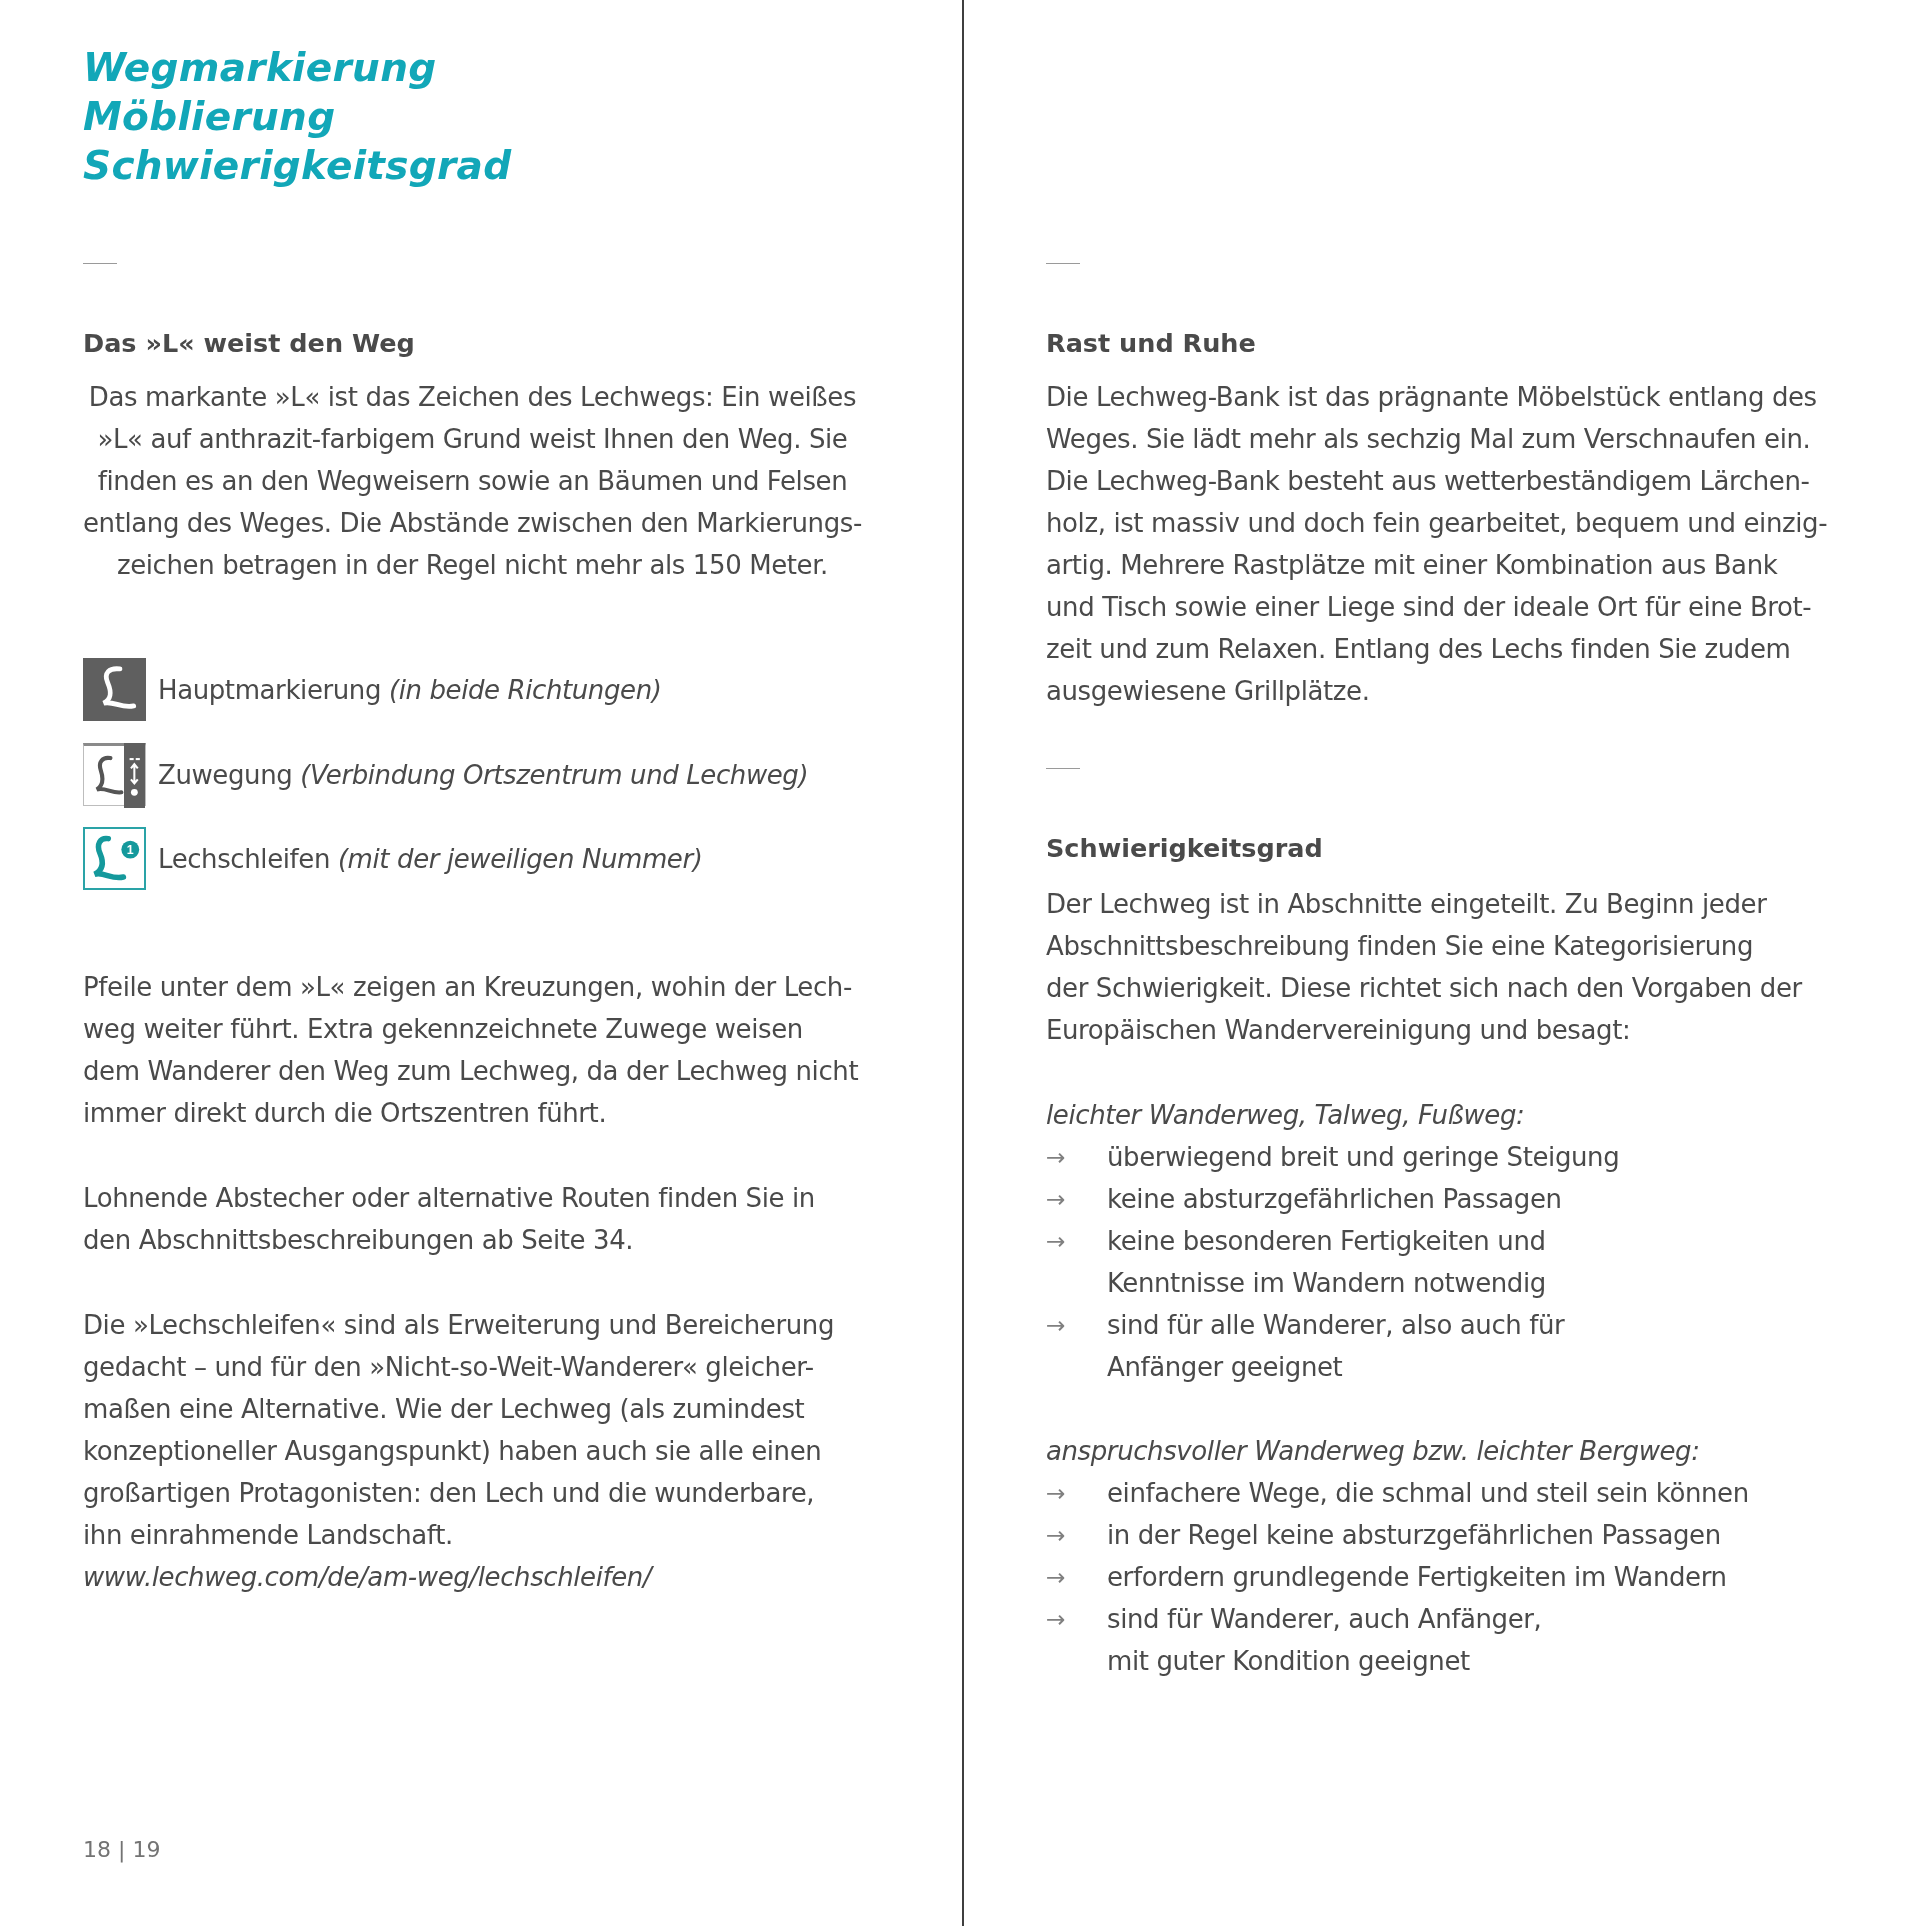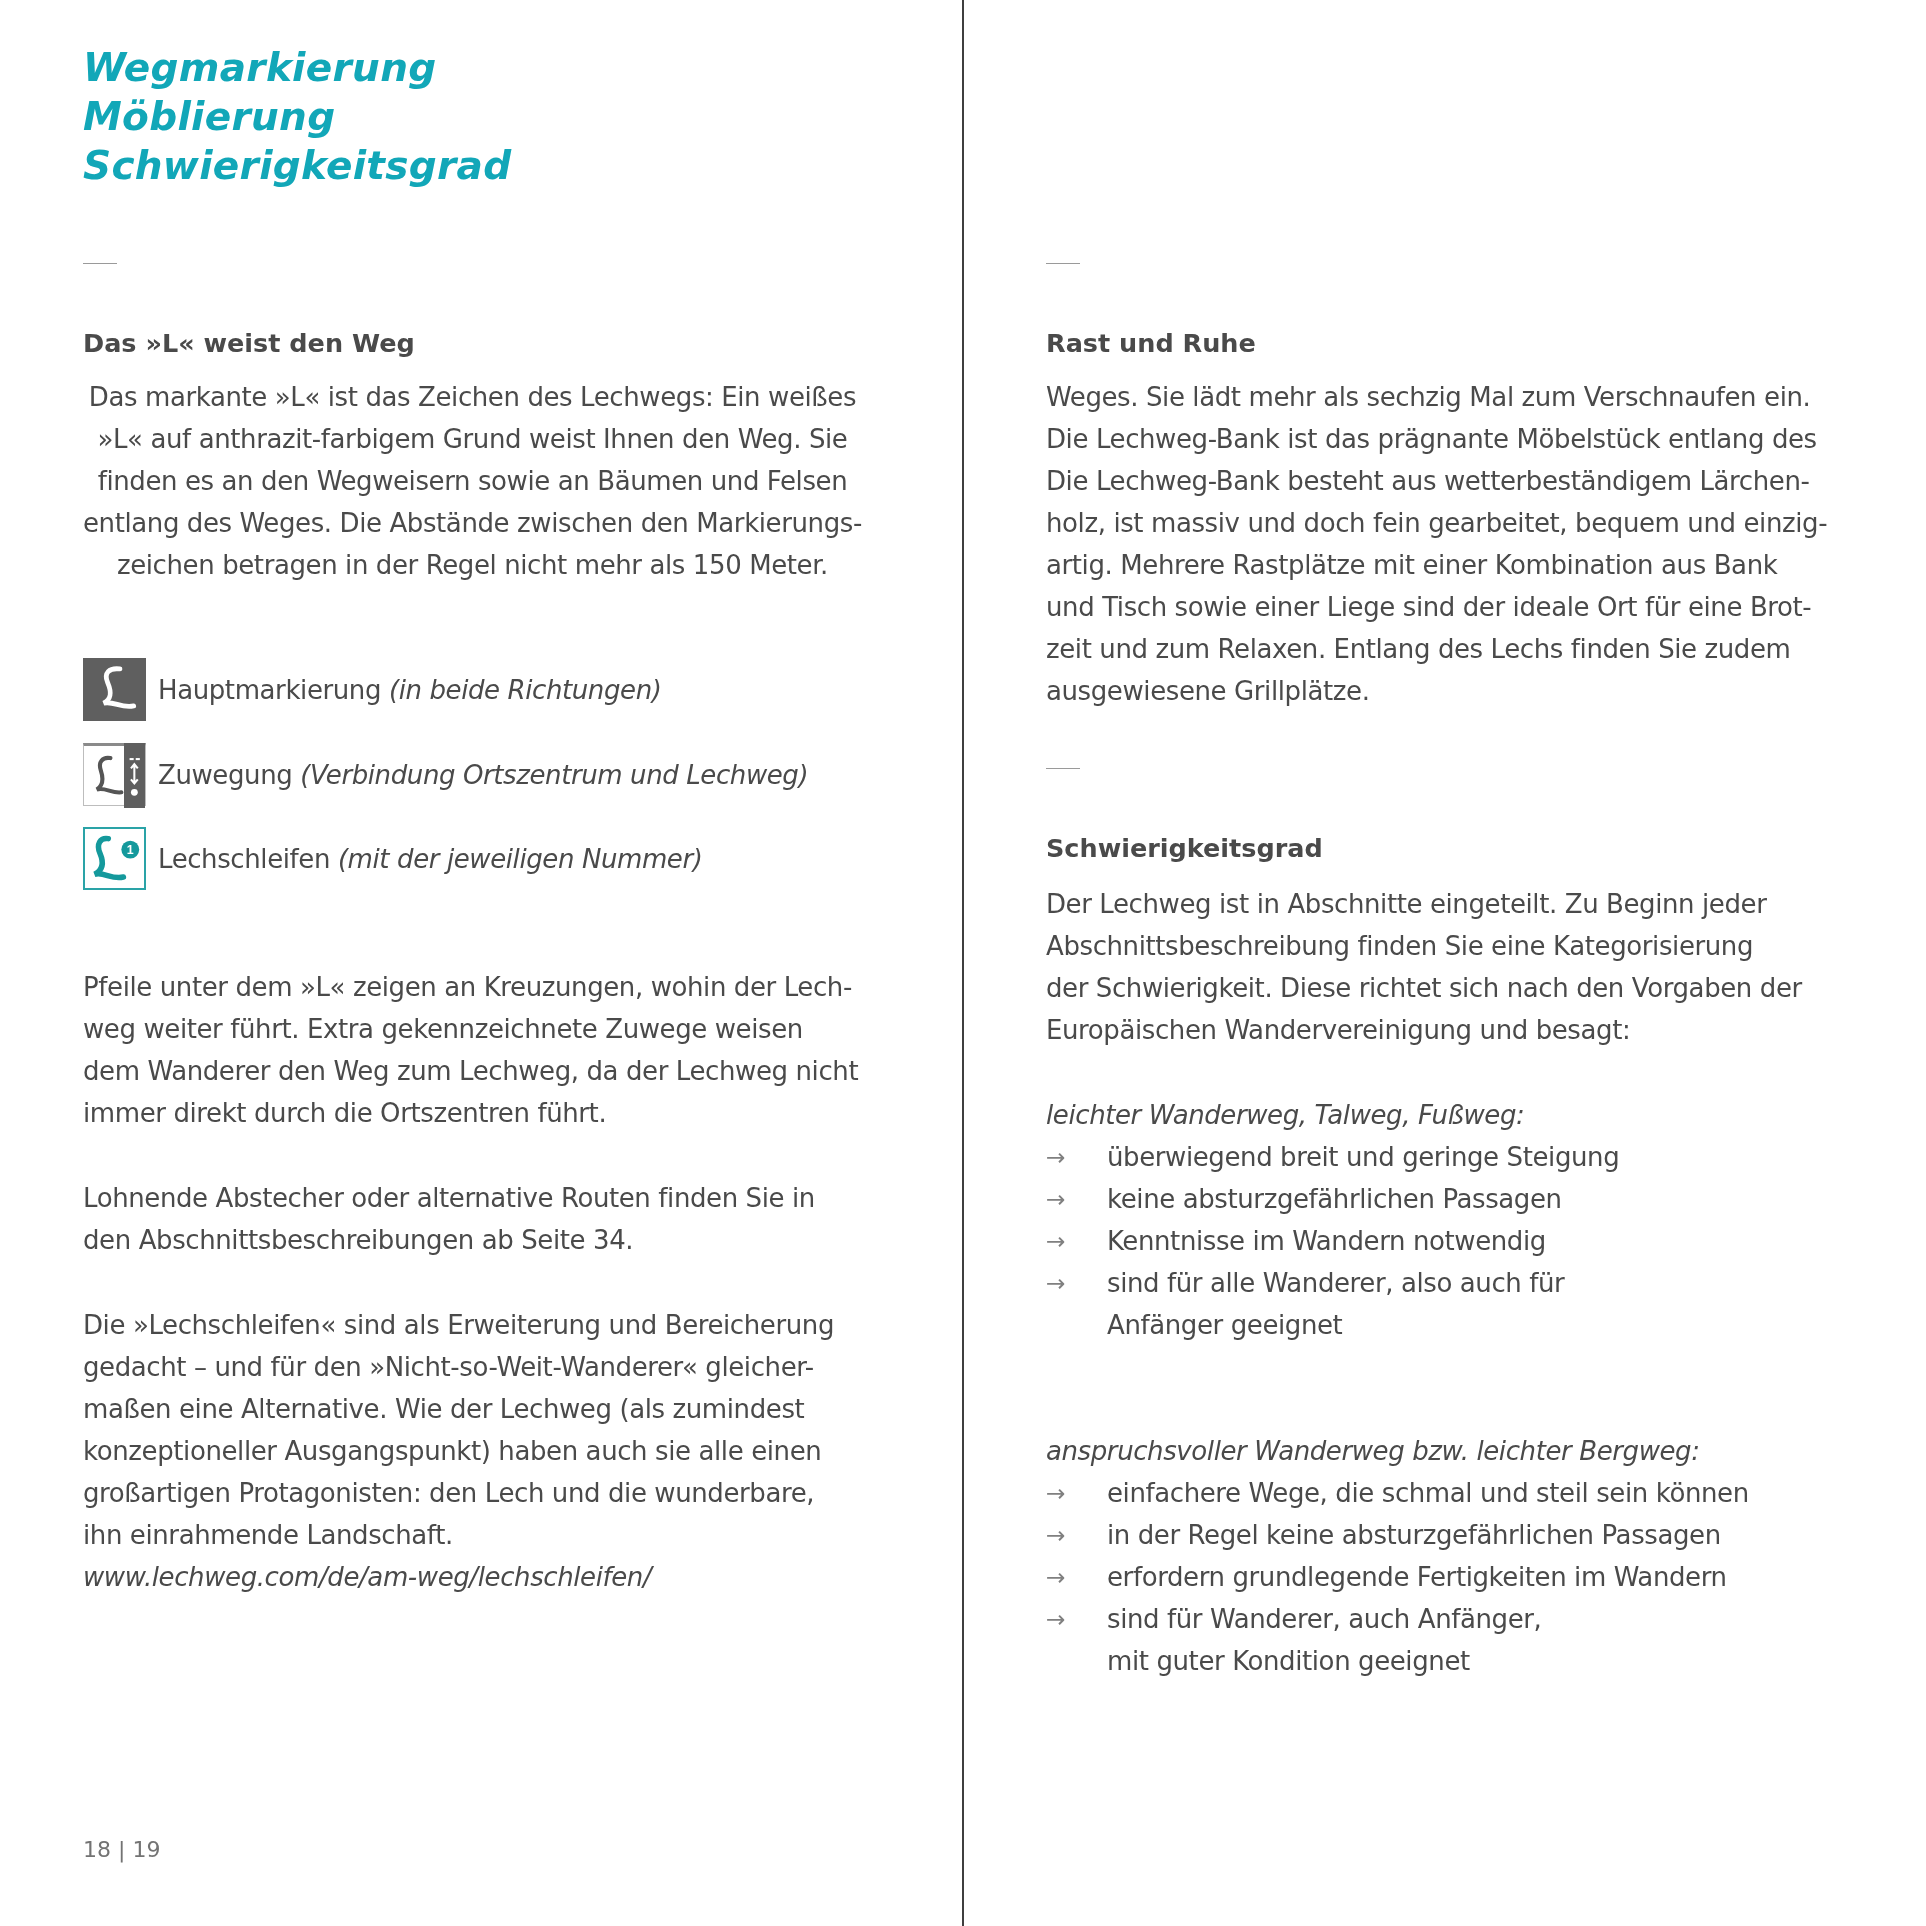--- a/index.html
+++ b/index.html
@@ -109,22 +109,22 @@
   <div>ihn einrahmende Landschaft.</div>
   <div class="it">www.lechweg.com/de/am-weg/lechschleifen/</div>
 </div>
 
 <div class="abs pagenum">18 | 19</div>
 
 <div class="abs rule" style="left:1046px; top:263px;"></div>
 <div class="abs heading" style="left:1046px; top:298px;">Rast und Ruhe</div>
 
 <div class="abs para" style="left:1046px; top:376px;">
+  <div>Die Lechweg-Bank ist das prägnante Möbelstück entlang des</div>
   <div>Weges. Sie lädt mehr als sechzig Mal zum Verschnaufen ein.</div>
-  <div>Die Lechweg-Bank ist das prägnante Möbelstück entlang des</div>
   <div>Die Lechweg-Bank besteht aus wetterbeständigem Lärchen-</div>
   <div>holz, ist massiv und doch fein gearbeitet, bequem und einzig-</div>
   <div>artig. Mehrere Rastplätze mit einer Kombination aus Bank</div>
   <div>und Tisch sowie einer Liege sind der ideale Ort für eine Brot-</div>
   <div>zeit und zum Relaxen. Entlang des Lechs finden Sie zudem</div>
   <div>ausgewiesene Grillplätze.</div>
 </div>
 
 <div class="abs rule" style="left:1046px; top:768px;"></div>
 <div class="abs heading" style="left:1046px; top:803px;">Schwierigkeitsgrad</div>
@@ -141,20 +141,21 @@
   <div class="bullet">
     <span class="arrow">→</span>
     <div class="line">überwiegend breit und geringe Steigung</div>
   </div>
   <div class="bullet">
     <span class="arrow">→</span>
     <div class="line">keine absturzgefährlichen Passagen</div>
   </div>
   <div class="bullet">
     <span class="arrow">→</span>
+    <div class="line">keine besonderen Fertigkeiten und</div>
     <div class="line">Kenntnisse im Wandern notwendig</div>
   </div>
   <div class="bullet">
     <span class="arrow">→</span>
     <div class="line">sind für alle Wanderer, also auch für</div>
     <div class="line">Anfänger geeignet</div>
   </div>
 </div>
 
 <div class="abs para it" style="left:1046px; top:1430px;">anspruchsvoller Wanderweg bzw. leichter Bergweg:</div>

